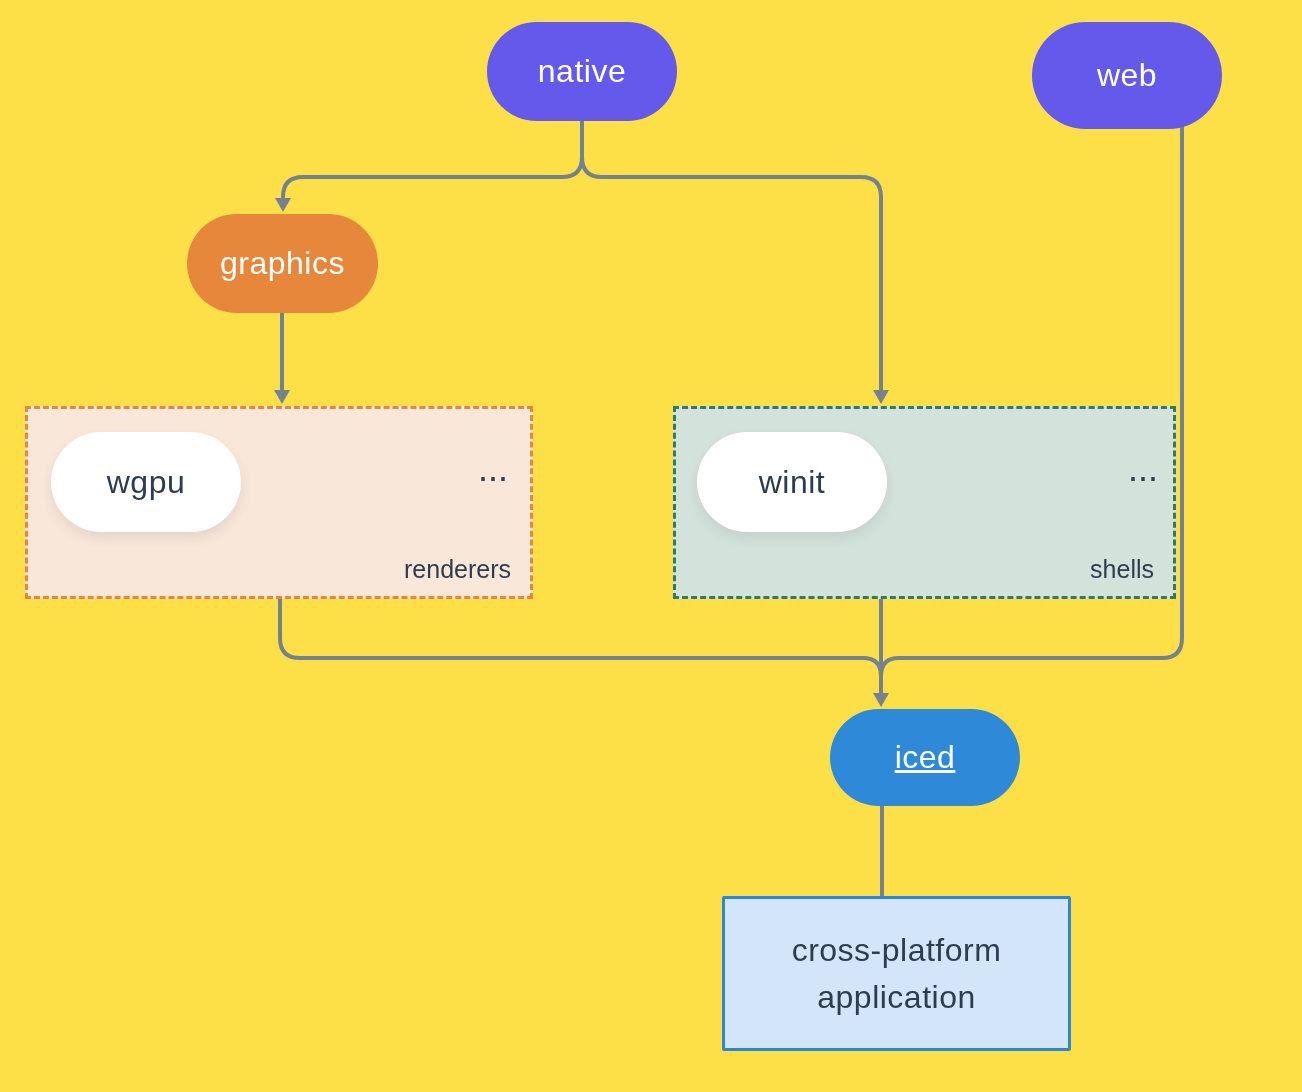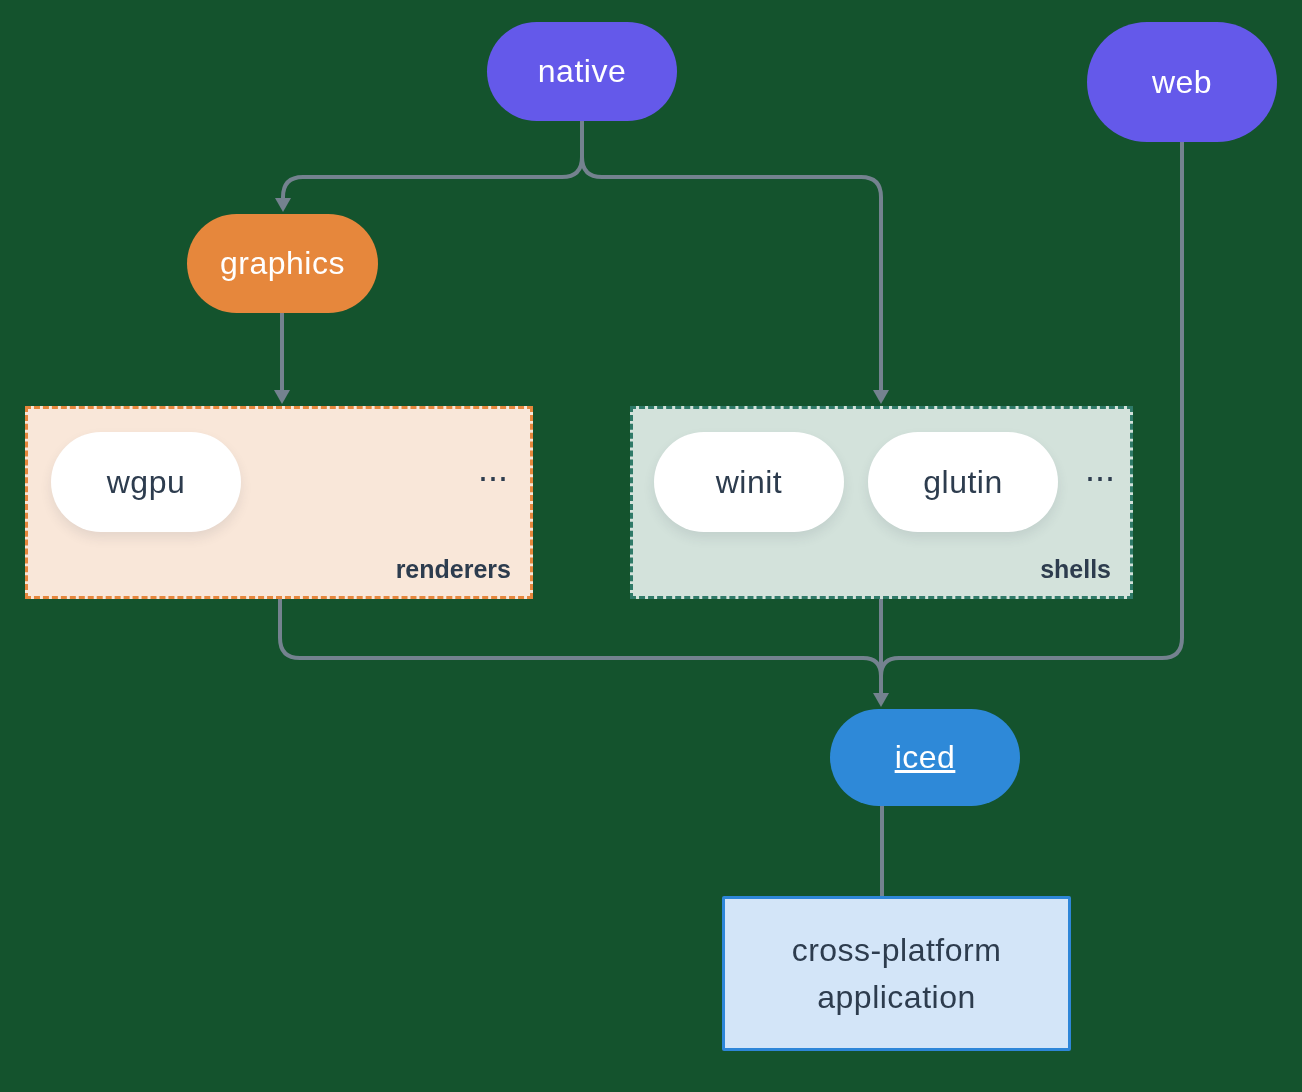--- a/index.html
+++ b/index.html
@@ -1,20 +1,20 @@
 <!DOCTYPE html>
 <html><head>
 <meta charset="utf-8">
 <style>
   html, body { margin: 0; padding: 0; background: #000; }
   .canvas {
     position: relative;
     width: 1302px;
     height: 1092px;
-    background: #14532d;
+    background: #fde047;
     font-family: "Liberation Sans", "DejaVu Sans", sans-serif;
     overflow: hidden;
   }
   svg.connectors {
     position: absolute;
     left: 0; top: 0;
     width: 1302px; height: 1092px;
     pointer-events: none;
   }
   .pill {
@@ -28,21 +28,21 @@
   }
   .pill-platform { background: #6459EA; color: #ffffff; }
   .pill-graphics { background: #E6873C; color: #ffffff; }
   .pill-iced     { background: #2E89D8; color: #ffffff; }
   .group {
     position: absolute;
     box-sizing: border-box;
     border: 3px dashed;
   }
   .group-renderers { background: #F9E7D9; border-color: #E6873C; }
-  .group-shells    { background: #D3E2DB; border-color: #2F7A68; }
+  .group-shells    { background: #D3E2DB; border-color: #2F7A68; margin-left: 43px; }
   .inner-pill {
     position: absolute;
     background: #ffffff;
     color: #2D3C4E;
     border-radius: 52px;
     display: flex;
     align-items: center;
     justify-content: center;
     font-size: 32px;
     letter-spacing: 0.5px;
@@ -53,41 +53,40 @@
     color: #2D3C4E;
     font-size: 36px;
     line-height: 36px;
   }
   .group-label {
     position: absolute;
     right: 19px;
     bottom: 12px;
     color: #2D3C4E;
     font-size: 25px;
-    font-weight: bold;
   }
   .app-box {
     position: absolute;
     box-sizing: border-box;
     background: #D3E5F8;
     border: 3px solid #2E86D8;
     border-radius: 2px;
     color: #2D3C4E;
     font-size: 32px;
     line-height: 47px;
     display: flex;
     flex-direction: column;
     align-items: center;
     justify-content: center;
     text-align: center;
     letter-spacing: 0.5px;
   }
   
   .node-native   { left: 487px;  top: 22px;  width: 190px; height: 99px; }
-  .node-web      { left: 1087px; top: 22px;  width: 190px; height: 120px; }
+  .node-web      { left: 1032px; top: 22px;  width: 190px; height: 107px; }
   .node-graphics { left: 187px;  top: 214px; width: 191px; height: 99px; justify-content: center; }
   .node-iced     { left: 830px;  top: 709px; width: 190px; height: 97px; text-decoration: underline; }
   .grp-renderers { left: 25px;   top: 406px; width: 508px; height: 193px; }
   .grp-shells    { left: 630px;  top: 406px; width: 503px; height: 193px; }
   .pill-wgpu   { left: 23px;  top: 23px; width: 190px; height: 100px; }
   .pill-glow   { left: 238px; top: 23px; width: 190px; height: 100px; }
   .pill-winit  { left: 21px;  top: 23px; width: 190px; height: 100px; }
   .pill-glutin { left: 235px; top: 23px; width: 190px; height: 100px; }
   .dots-renderers { left: 450px; top: 42px; }
   .dots-shells    { left: 452px; top: 42px; }
@@ -136,23 +135,20 @@
       <span>wgpu</span>
     </div>
     <span class="ellipsis dots-renderers">...</span>
     <span class="group-label">renderers</span>
   </div>
 
   <div class="group group-shells grp-shells">
     <div class="inner-pill pill-winit">
       <span>winit</span>
     </div>
-    <div class="inner-pill pill-glutin">
-      <span>glutin</span>
-    </div>
     <span class="ellipsis dots-shells">...</span>
     <span class="group-label">shells</span>
   </div>
 
   <div class="pill pill-iced node-iced">
     <span>iced</span>
   </div>
 
   <div class="app-box node-app">
     <span>cross-platform</span>

